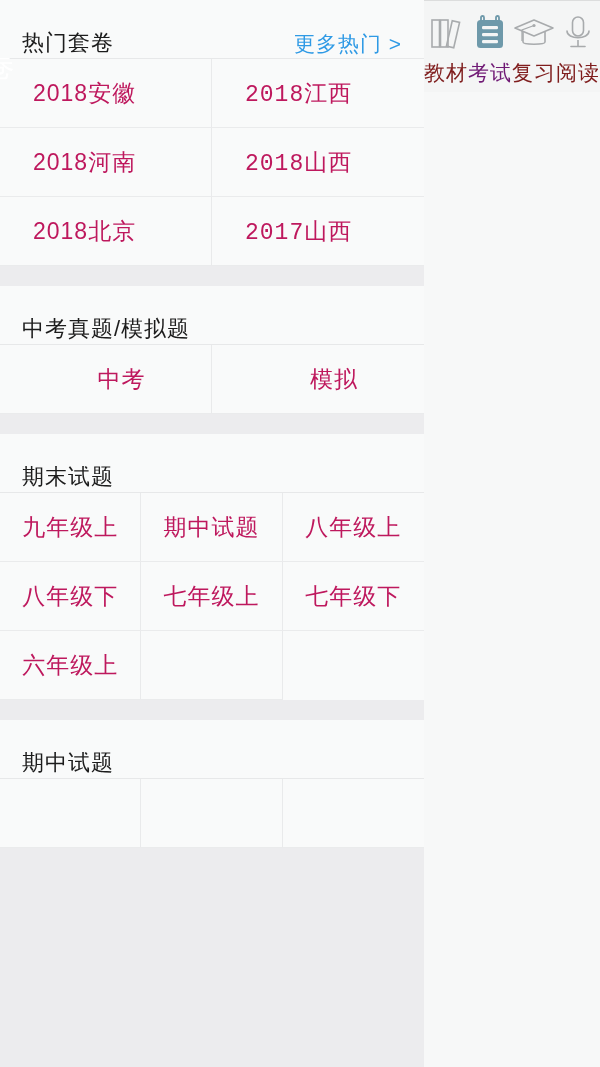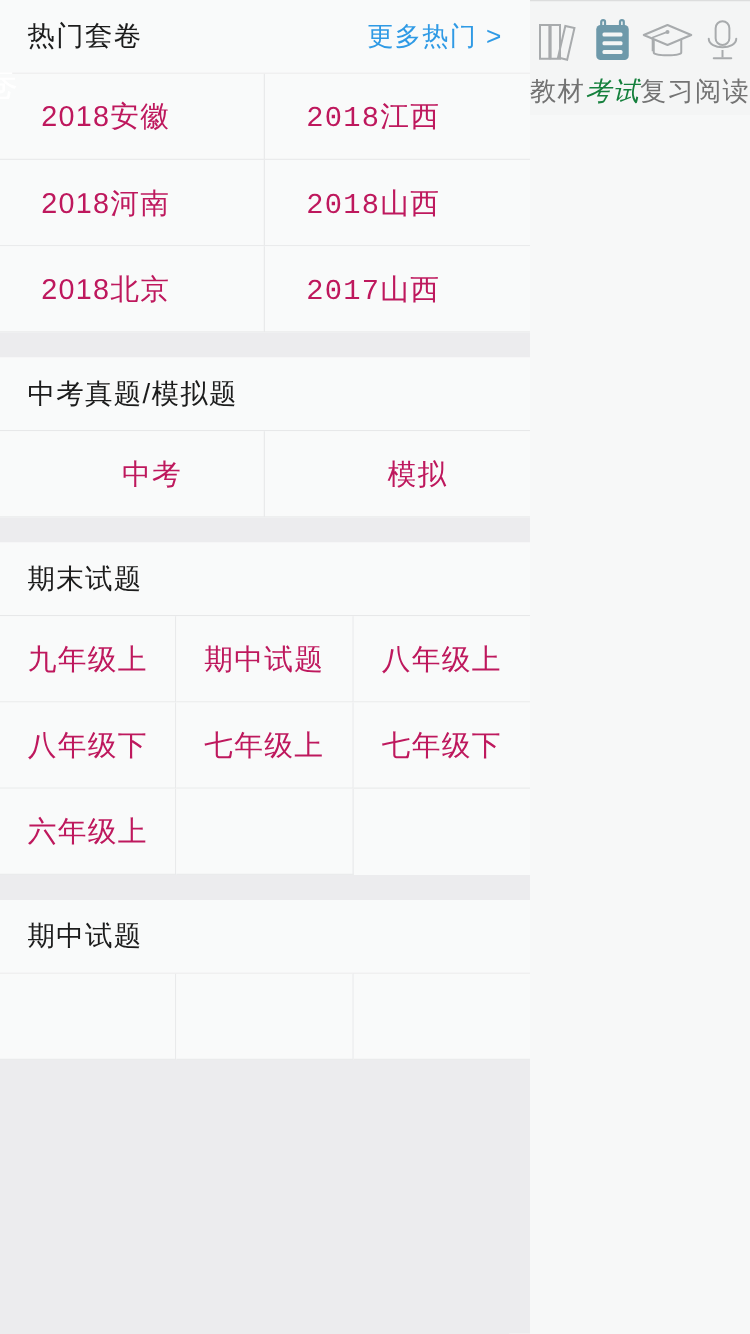--- a/index.html
+++ b/index.html
@@ -48,21 +48,21 @@
     flex:1 1 auto;
     overflow:hidden;
     background:#ececee;
   }
 
   .section { background:#f9fafa; }
 
   .sec-head {
     height:58px;
     background:#f9fafa;
-    display:flex; align-items:center;
+    display:flex; align-items:flex-end;
     padding:0 22px;
     position:relative;
   }
   .sec-title {
     font-size:22px;
     color:#1c1c1c;
     letter-spacing:1px;
   }
   .sec-more {
     margin-left:auto;
@@ -129,25 +129,25 @@
     flex:1 1 0;
     display:flex; flex-direction:column;
     align-items:center; justify-content:center;
     gap:4px;
     cursor:pointer;
     padding-top:4px;
   }
   .tab-icon { height:44px; display:flex; align-items:center; justify-content:center; }
   .tab-label {
     font-size:21px;
-    color:#737373;
+    color:#7f1d1d;
     font-family:"DejaVu Serif", serif;
     letter-spacing:1px;
   }
-  .tab.active .tab-label { color:#15803d;font-style:italic; }
+  .tab.active .tab-label { color:#701a75; }
 </style>
 </head>
 <body>
 
 <div id="app">
 
   <div class="appbar">
     <div class="appbar-title">试卷</div>
     <div class="appbar-action">设置</div>
   </div>

